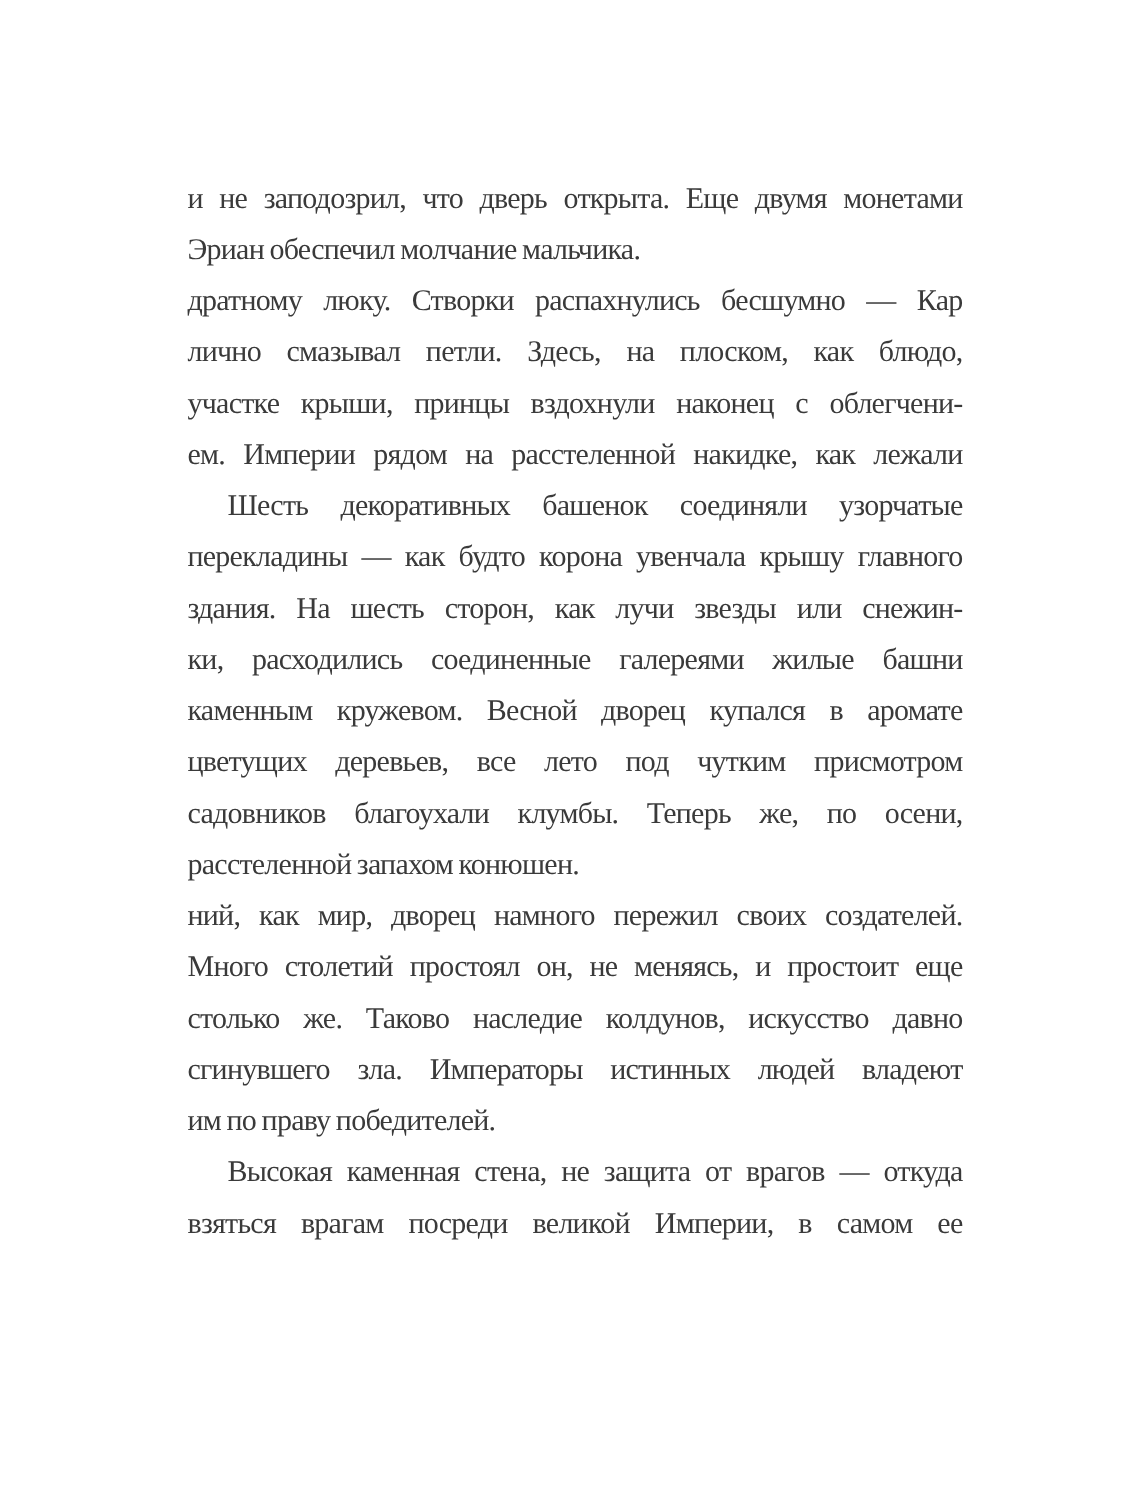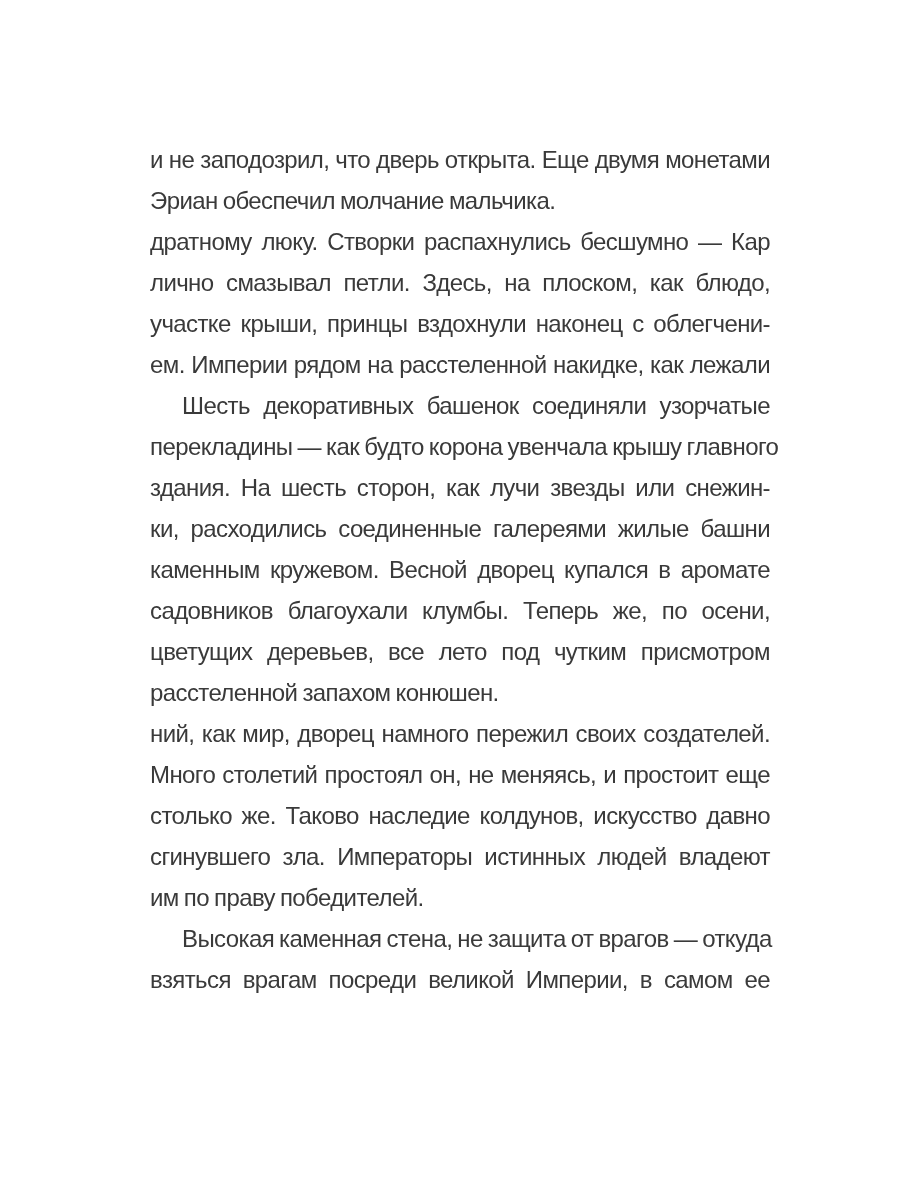--- a/index.html
+++ b/index.html
@@ -16,21 +16,21 @@
     .page {
       position: absolute;
       left: 150px;
       top: 139px;
       width: 620px;
     }
     .line {
       display: block;
       height: 41px;
       line-height: 41px;
-      font-family: Liberation Sans, sans-serif;
+      font-family: Liberation Serif, serif;
       font-size: 24px;
       color: #3a3a3a;
       white-space: nowrap;
       text-align: justify;
       text-align-last: justify;
       letter-spacing: -0.6px;
       word-spacing: -1px;
     }
     .line.indent {
       padding-left: 32px;
@@ -47,22 +47,22 @@
   <span class="line last">Эриан обеспечил молчание мальчика.</span>
   <span class="line">дратному люку. Створки распахнулись бесшумно — Кар</span>
   <span class="line">лично смазывал петли. Здесь, на плоском, как блюдо,</span>
   <span class="line">участке крыши, принцы вздохнули наконец с облегчени-</span>
   <span class="line">ем. Империи рядом на расстеленной накидке, как лежали</span>
   <span class="line indent">Шесть декоративных башенок соединяли узорчатые</span>
   <span class="line">перекладины — как будто корона увенчала крышу главного</span>
   <span class="line">здания. На шесть сторон, как лучи звезды или снежин-</span>
   <span class="line">ки, расходились соединенные галереями жилые башни</span>
   <span class="line">каменным кружевом. Весной дворец купался в аромате</span>
+  <span class="line">цветущих деревьев, все лето под чутким присмотром</span>
   <span class="line">садовников благоухали клумбы. Теперь же, по осени,</span>
-  <span class="line">цветущих деревьев, все лето под чутким присмотром</span>
   <span class="line last">расстеленной запахом конюшен.</span>
   <span class="line">ний, как мир, дворец намного пережил своих создателей.</span>
   <span class="line">Много столетий простоял он, не меняясь, и простоит еще</span>
   <span class="line">столько же. Таково наследие колдунов, искусство давно</span>
   <span class="line">сгинувшего зла. Императоры истинных людей владеют</span>
   <span class="line last">им по праву победителей.</span>
   <span class="line indent">Высокая каменная стена, не защита от врагов — откуда</span>
   <span class="line">взяться врагам посреди великой Империи, в самом ее</span>
 
 </div>

